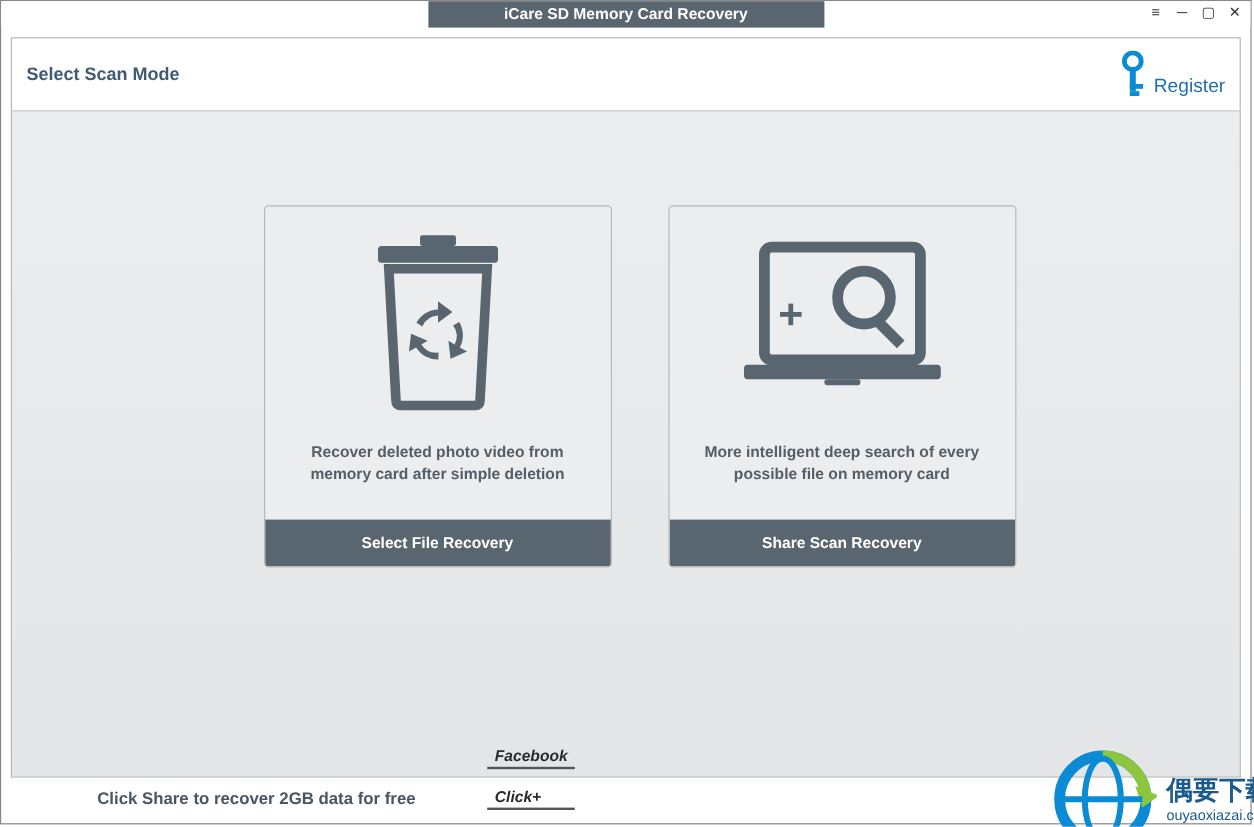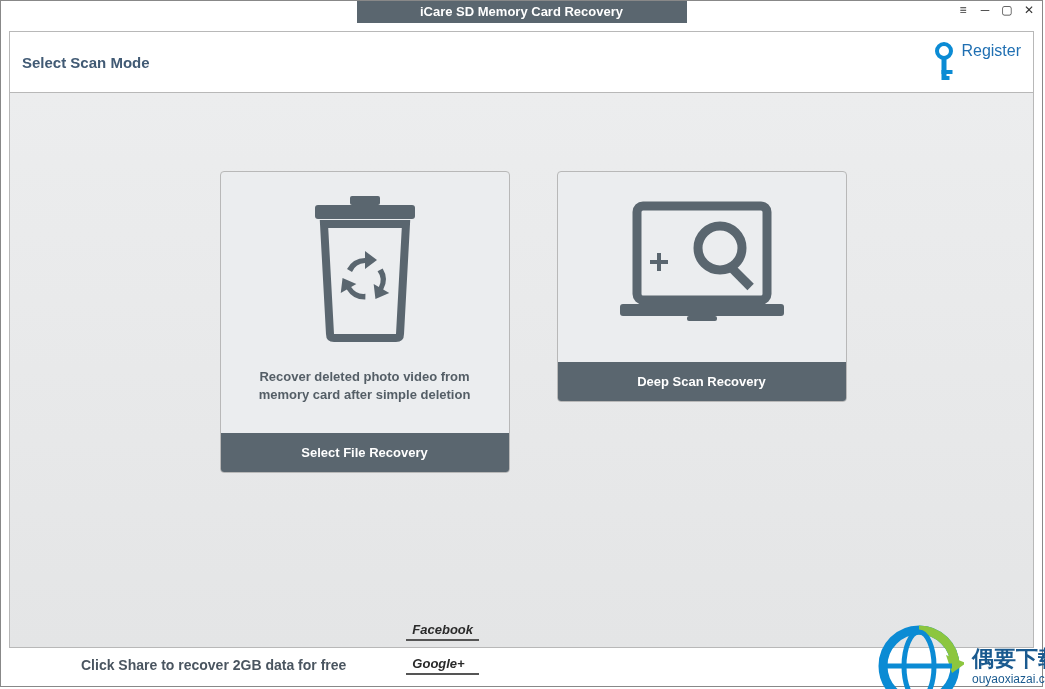--- a/index.html
+++ b/index.html
@@ -61,21 +61,21 @@
     justify-content: space-between;
     padding: 0 12px;
   }
   .header-title {
     color: #415a74;
     font-weight: bold;
     font-size: 15px;
   }
   .register-group {
     display: flex;
-    align-items: flex-start;
+    align-items: flex-end;
     gap: 4px;
     cursor: pointer;
   }
   .register-label {
     color: #1f6fb2;
     font-size: 16px;
   }
   .body-area {
     margin: 0 8px;
     height: 555px;
@@ -245,30 +245,31 @@
               <rect x="-9" y="-2" width="18" height="4"></rect>
               <rect x="-2" y="-9" width="4" height="18"></rect>
             </g>
             <g>
               <circle cx="118" cy="56" r="22" fill="none" stroke="#5a666f" stroke-width="9"></circle>
               <rect x="132" y="72" width="28" height="9" transform="rotate(45 132 72)"></rect>
             </g>
           </g>
         </svg>
       </div>
-      <div class="card-footer">Deep Scan Recovery</div>
+      <div class="card-desc">More intelligent deep search of every possible file on memory card</div>
+      <div class="card-footer">Share Scan Recovery</div>
     </div>
 
   </div>
 
   <div class="footer-bar">
     <span class="share-text">Click Share to recover 2GB data for free</span>
     <div class="share-links">
       <span class="share-link">Facebook</span>
-      <span class="share-link">Google+</span>
+      <span class="share-link">Click+</span>
       <span class="share-link">Register</span>
     </div>
   </div>
 
   <div class="watermark">
     <span>
       <svg width="90" height="90" viewBox="0 0 90 90">
         <circle cx="45" cy="45" r="36" fill="none" stroke="#0b8bd4" stroke-width="9"></circle>
         <path d="M 45 9 A 36 36 0 0 1 81 45" fill="none" stroke="#8cc63f" stroke-width="9"></path>
         <polygon points="78,52 92,42 72,34" fill="#8cc63f"></polygon>

